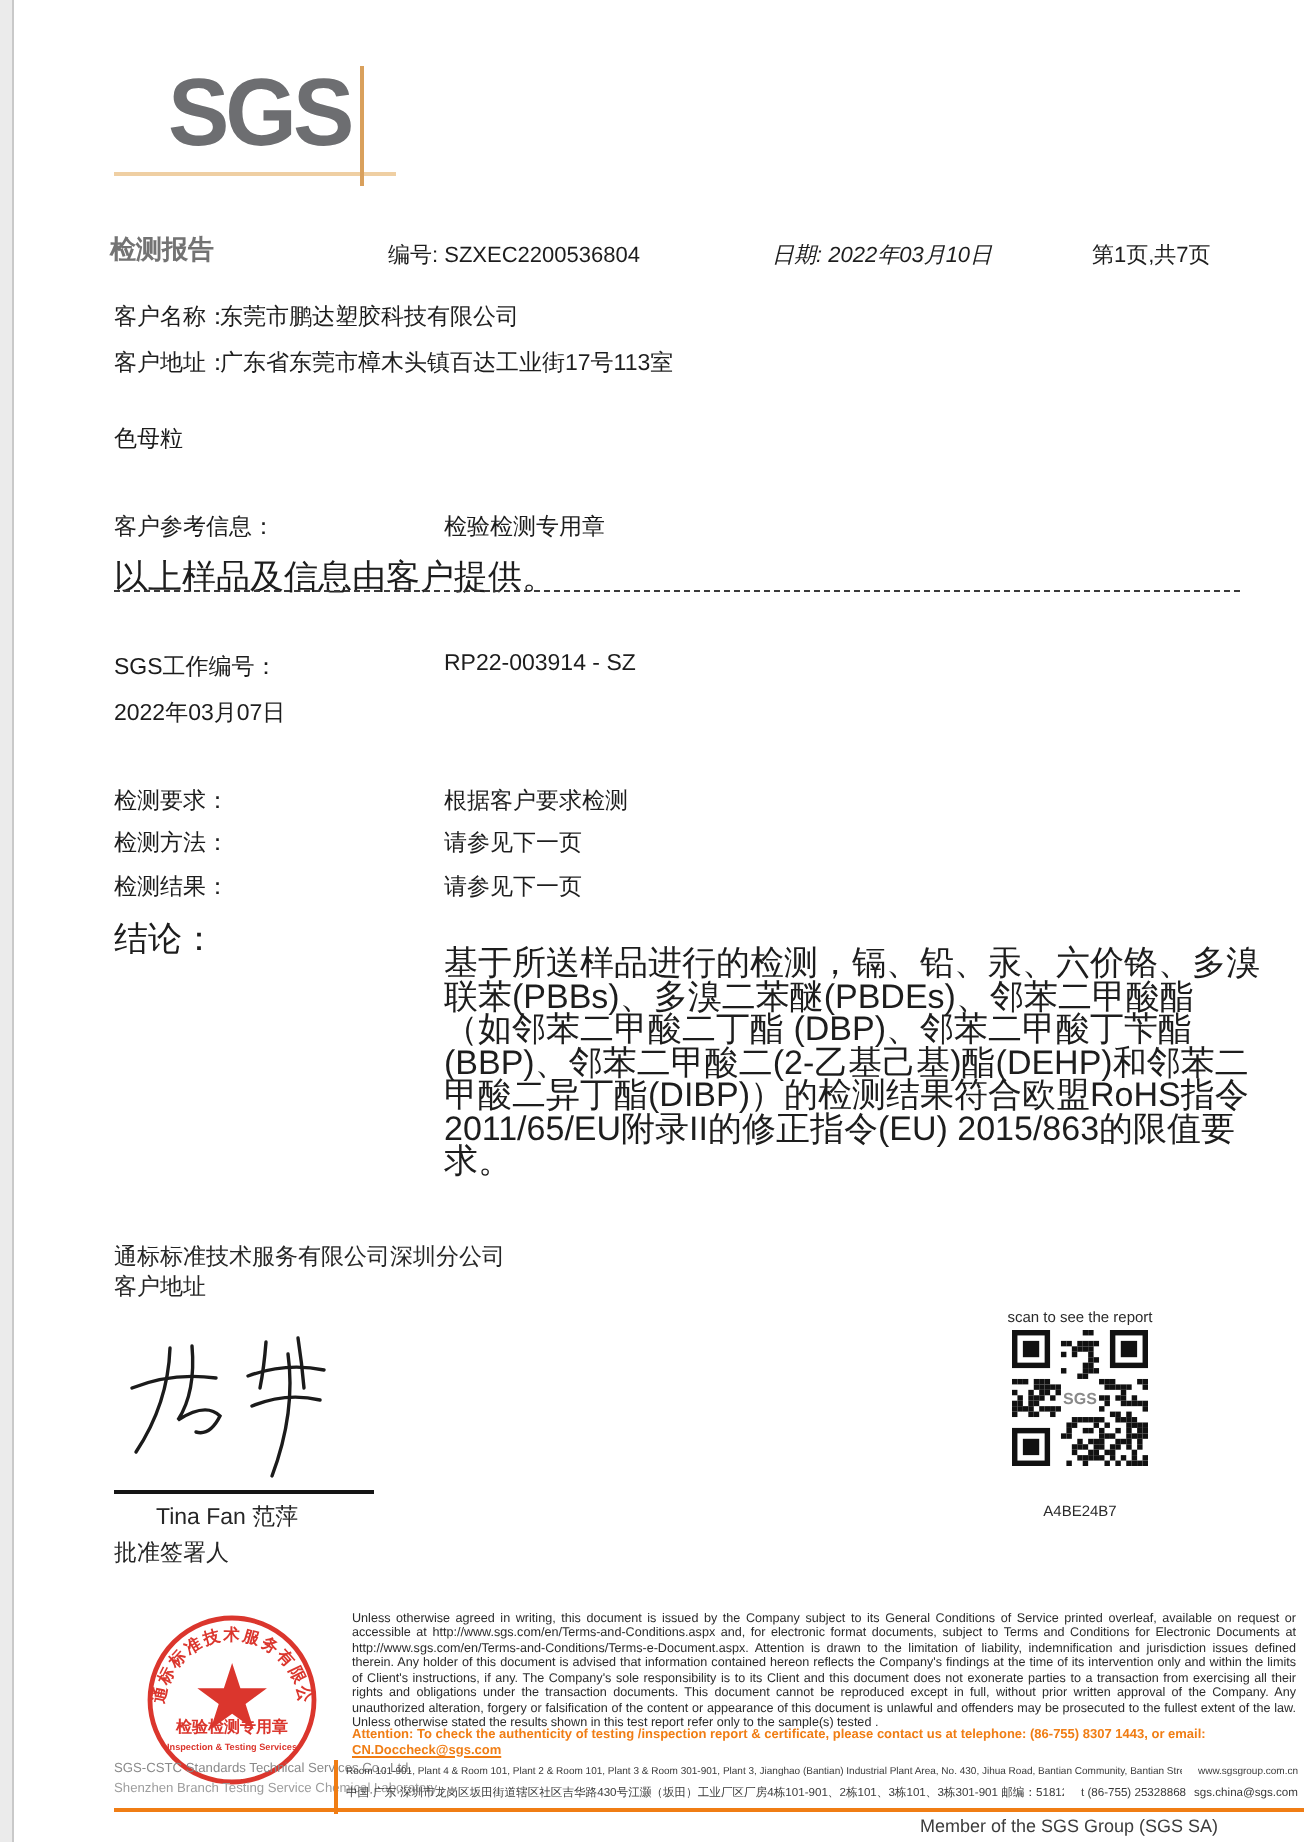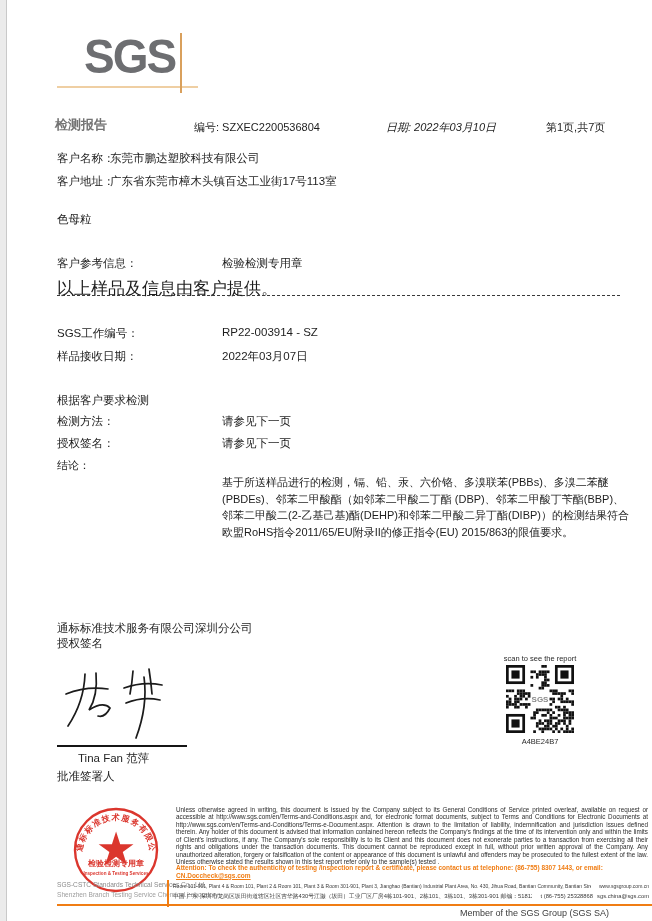--- a/index.html
+++ b/index.html
@@ -17,37 +17,37 @@
   .meta{position:absolute;top:120px;font-size:11px;color:#1d1d1d;white-space:nowrap;}
   .meta-no{left:194px;} .meta-date{left:386px;font-style:italic;} .meta-page{left:546px;}
 
   
   .row{position:absolute;left:57px;display:flex;font-size:11.5px;color:#1d1d1d;white-space:nowrap;}
   .row .lbl{flex:0 0 auto;}
   .lblw-c{width:53px;} .lblw-w{width:165px;}
   .note{position:absolute;left:57px;font-size:17px;color:#1d1d1d;}
   .dashline{position:absolute;left:57px;top:295px;width:563px;border-top:1.5px dashed #3a3a3a;}
 
-  .conclusion-row{position:absolute;left:57px;top:458px;display:flex;font-size:11px;color:#1d1d1d;}
+  .conclusion-row{position:absolute;left:57px;top:458px;display:flex;font-size:17px;color:#1d1d1d;}
   .conclusion-row .lbl{flex:0 0 165px;}
   .conclusion-row .val{width:408px;line-height:16.5px;white-space:normal;margin-top:16px;}
 
   
   .sig-company{position:absolute;left:57px;top:621px;font-size:11.5px;}
   .sig-auth{position:absolute;left:57px;top:636px;font-size:11.5px;}
   .sig-svg{position:absolute;left:58px;top:658px;}
   .sig-line{position:absolute;left:57px;top:745px;width:130px;height:2px;background:#151515;}
   .sig-name{position:absolute;left:57px;top:751px;font-size:11.5px;margin-left:21px;}
   .sig-title{position:absolute;left:57px;top:769px;font-size:11.5px;}
 
   
   .qr-wrap{position:absolute;left:470px;top:654px;width:140px;text-align:center;}
   .qr-cap{font-size:7.5px;color:#2a2a2a;margin-bottom:2px;}
   .qr-box{width:68px;height:68px;margin:0 auto;position:relative;}
-  .qr-bottom{font-size:7.5px;color:#2a2a2a;margin-top:4px;}
+  .qr-bottom{font-size:7.5px;color:#2a2a2a;margin-top:18px;}
 
   
   .stamp{position:absolute;left:72px;top:806px;width:88px;height:88px;opacity:.92;}
 
   
   .f-company1{position:absolute;left:57px;top:881px;font-size:6.6px;color:#8a8a8a;white-space:nowrap;}
   .f-company2{position:absolute;left:57px;top:891px;font-size:6.6px;color:#9d9d9d;white-space:nowrap;}
   .disclaimer{position:absolute;left:176px;top:806px;width:472px;font-size:6.3px;line-height:7.45px;
               color:#2b2b2b;text-align:justify;}
   .attention{position:absolute;left:176px;top:864px;width:472px;font-size:6.5px;line-height:7.6px;
@@ -94,41 +94,41 @@
     <span class="val">检验检测专用章</span>
   </div>
   <div class="note" style="top:277px">以上样品及信息由客户提供。</div>
   <div class="dashline"></div>
 
   <div class="row" style="top:326px">
     <span class="lbl lblw-w">SGS工作编号：</span>
     <span class="val">RP22-003914 - SZ</span>
   </div>
   <div class="row" style="top:349px">
-    <span class="lbl lblw-w">样品接收日期：</span>
     <span class="val">2022年03月07日</span>
   </div>
   <div class="row" style="top:393px">
+    <span class="lbl lblw-w">检测要求：</span>
     <span class="val">根据客户要求检测</span>
   </div>
   <div class="row" style="top:414px">
     <span class="lbl lblw-w">检测方法：</span>
     <span class="val">请参见下一页</span>
   </div>
   <div class="row" style="top:436px">
-    <span class="lbl lblw-w">授权签名：</span>
+    <span class="lbl lblw-w">检测结果：</span>
     <span class="val">请参见下一页</span>
   </div>
   <div class="conclusion-row">
     <span class="lbl">结论：</span>
     <span class="val">基于所送样品进行的检测，镉、铅、汞、六价铬、多溴联苯(PBBs)、多溴二苯醚(PBDEs)、邻苯二甲酸酯（如邻苯二甲酸二丁酯 (DBP)、邻苯二甲酸丁苄酯(BBP)、邻苯二甲酸二(2-乙基己基)酯(DEHP)和邻苯二甲酸二异丁酯(DIBP)）的检测结果符合欧盟RoHS指令2011/65/EU附录II的修正指令(EU) 2015/863的限值要求。</span>
   </div>
 
   <div class="sig-company">通标标准技术服务有限公司深圳分公司</div>
-  <div class="sig-auth">授权签名</div>
+  <div class="sig-auth">客户地址</div>
   <svg class="sig-svg" width="135" height="88" viewBox="0 0 135 88">
     <g fill="none" stroke="#1b1b1b" stroke-width="1.7" stroke-linecap="round">
       <path d="M8 36 Q28 28 50 31"></path>
       <path d="M27 16 Q26 44 10 68"></path>
       <path d="M38 15 Q40 38 31 52 Q45 43 52 50 Q47 60 40 58"></path>
       <path d="M66 30 Q85 23 104 27"></path>
       <path d="M75 13 Q74 26 72 36"></path>
       <path d="M91 11 Q93 24 94 36"></path>
       <path d="M68 45 Q85 38 102 42"></path>
       <path d="M86 19 Q90 48 78 80"></path>

